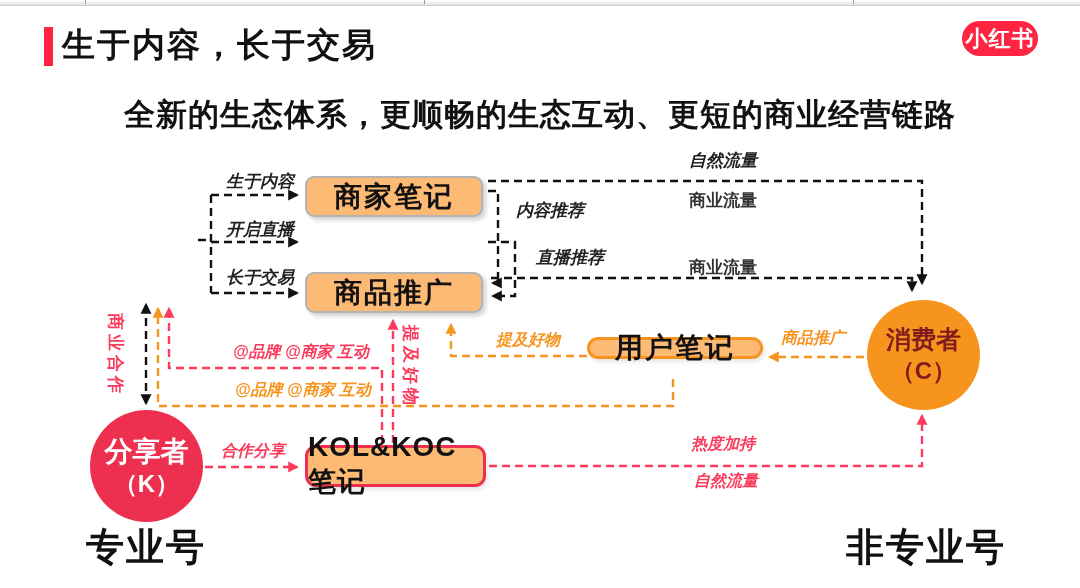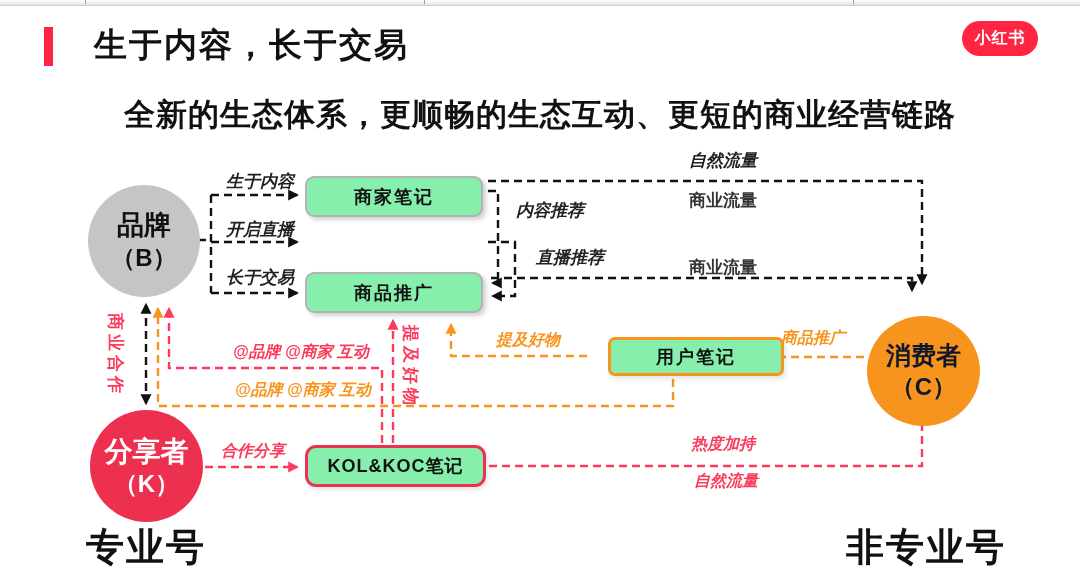--- a/index.html
+++ b/index.html
@@ -8,41 +8,41 @@
     position:relative;width:1080px;height:588px;background:#ffffff;
     font-family:"Liberation Sans","DejaVu Sans",sans-serif;overflow:hidden;
   }
   
   .topbar{position:absolute;left:0;top:0;width:1080px;height:6px;
     background:linear-gradient(#ffffff,#e3e3e3);border-bottom:1px solid #cfcfcf;}
   .tick{position:absolute;top:0;width:1px;height:4px;background:#9a9a9a;}
   
   .titlebar{position:absolute;left:44px;top:27px;width:9px;height:39px;background:#ff2442;}
   .title{position:absolute;left:62px;top:23px;font-size:33px;font-weight:bold;color:#111;
-    letter-spacing:2px;white-space:nowrap;margin-left:32px;}
+    letter-spacing:2px;white-space:nowrap;}
   .logo{position:absolute;left:962px;top:21px;width:76px;height:35px;background:#ff2442;
-    border-radius:18px;color:#fff;font-size:16px;font-weight:bold;display:flex;
+    border-radius:18px;color:#fff;font-size:22px;font-weight:bold;display:flex;
     align-items:center;justify-content:center;letter-spacing:1px;}
   .subtitle{position:absolute;left:0;top:94px;width:1080px;text-align:center;
     font-size:31px;font-weight:bold;color:#111;letter-spacing:1px;}
   
   .circle{position:absolute;border-radius:50%;display:flex;flex-direction:column;
     align-items:center;justify-content:center;line-height:1.25;font-weight:bold;}
   .c-brand{left:88px;top:185px;width:112px;height:112px;background:#c5c5c5;color:#111;}
   .c-sharer{left:90px;top:410px;width:113px;height:112px;background:#ee3050;color:#fff;}
-  .c-consumer{left:867px;top:316px;width:113px;height:110px;background:#f7941d;color:#0f172a;}
+  .c-consumer{left:867px;top:300px;width:113px;height:110px;background:#f7941d;color:#7f1d1d;}
   .circle .l1{font-size:27px;}
   .circle .l2{font-size:24px;}
   
-  .nbox{position:absolute;background:#86efac;display:flex;align-items:center;justify-content:center;
-    font-weight:bold;color:#111;font-size:18px;letter-spacing:2px;}
+  .nbox{position:absolute;background:#fdba74;display:flex;align-items:center;justify-content:center;
+    font-weight:bold;color:#111;font-size:28px;letter-spacing:2px;}
   .gbox{width:178px;height:41px;border:2px solid #b3b3b3;border-radius:9px;
     box-shadow:3px 3px 4px rgba(0,0,0,0.18);}
   .b1{left:305px;top:176px;} .b2{left:305px;top:224px;} .b3{left:305px;top:272px;}
-  .obox{left:608px;top:337px;width:176px;height:39px;border:3px solid #f7941d;border-radius:7px;
+  .obox{left:587px;top:337px;width:176px;height:22px;border:3px solid #f7941d;border-radius:14px;
     box-shadow:2px 3px 4px rgba(0,0,0,0.10);}
   .rbox{left:305px;top:445px;width:181px;height:42px;border:3px solid #ee3050;border-radius:11px;
     box-shadow:2px 3px 4px rgba(0,0,0,0.10);letter-spacing:1px;}
   
   .lbl{position:absolute;font-size:17px;font-weight:bold;font-style:italic;color:#222;
     white-space:nowrap;}
   .lbl-up{font-style:normal;color:#333;}
   .lblr{position:absolute;font-size:16px;font-weight:bold;font-style:italic;color:#fb3b5c;
     white-space:nowrap;}
   .lblo{position:absolute;font-size:16px;font-weight:bold;font-style:italic;color:#f7941d;
@@ -100,24 +100,20 @@
       <path d="M205 467 H297" marker-end="url(#ar)"></path>
       <path d="M489 466 H922 V416" marker-end="url(#ar)"></path>
     </g>
     <g fill="none" stroke="#f7941d" stroke-width="2.4" stroke-dasharray="8 5">
       <path d="M864 357 H770" marker-end="url(#ao)"></path>
       <path d="M587 356 H451 V325" marker-end="url(#ao)"></path>
       <path d="M673 379 V406 H158 V309" marker-end="url(#ao)"></path>
     </g>
   </svg>
 
-  <div class="circle c-brand">
-    <span class="l1">品牌</span>
-    <span class="l2">（B）</span>
-  </div>
   <div class="circle c-sharer">
     <span class="l1" style="font-size:28px">分享者</span>
     <span class="l2">（K）</span>
   </div>
   <div class="circle c-consumer">
     <span class="l1" style="font-size:25px">消费者</span>
     <span class="l2">（C）</span>
   </div>
 
   <div class="nbox gbox b1">商家笔记</div>

